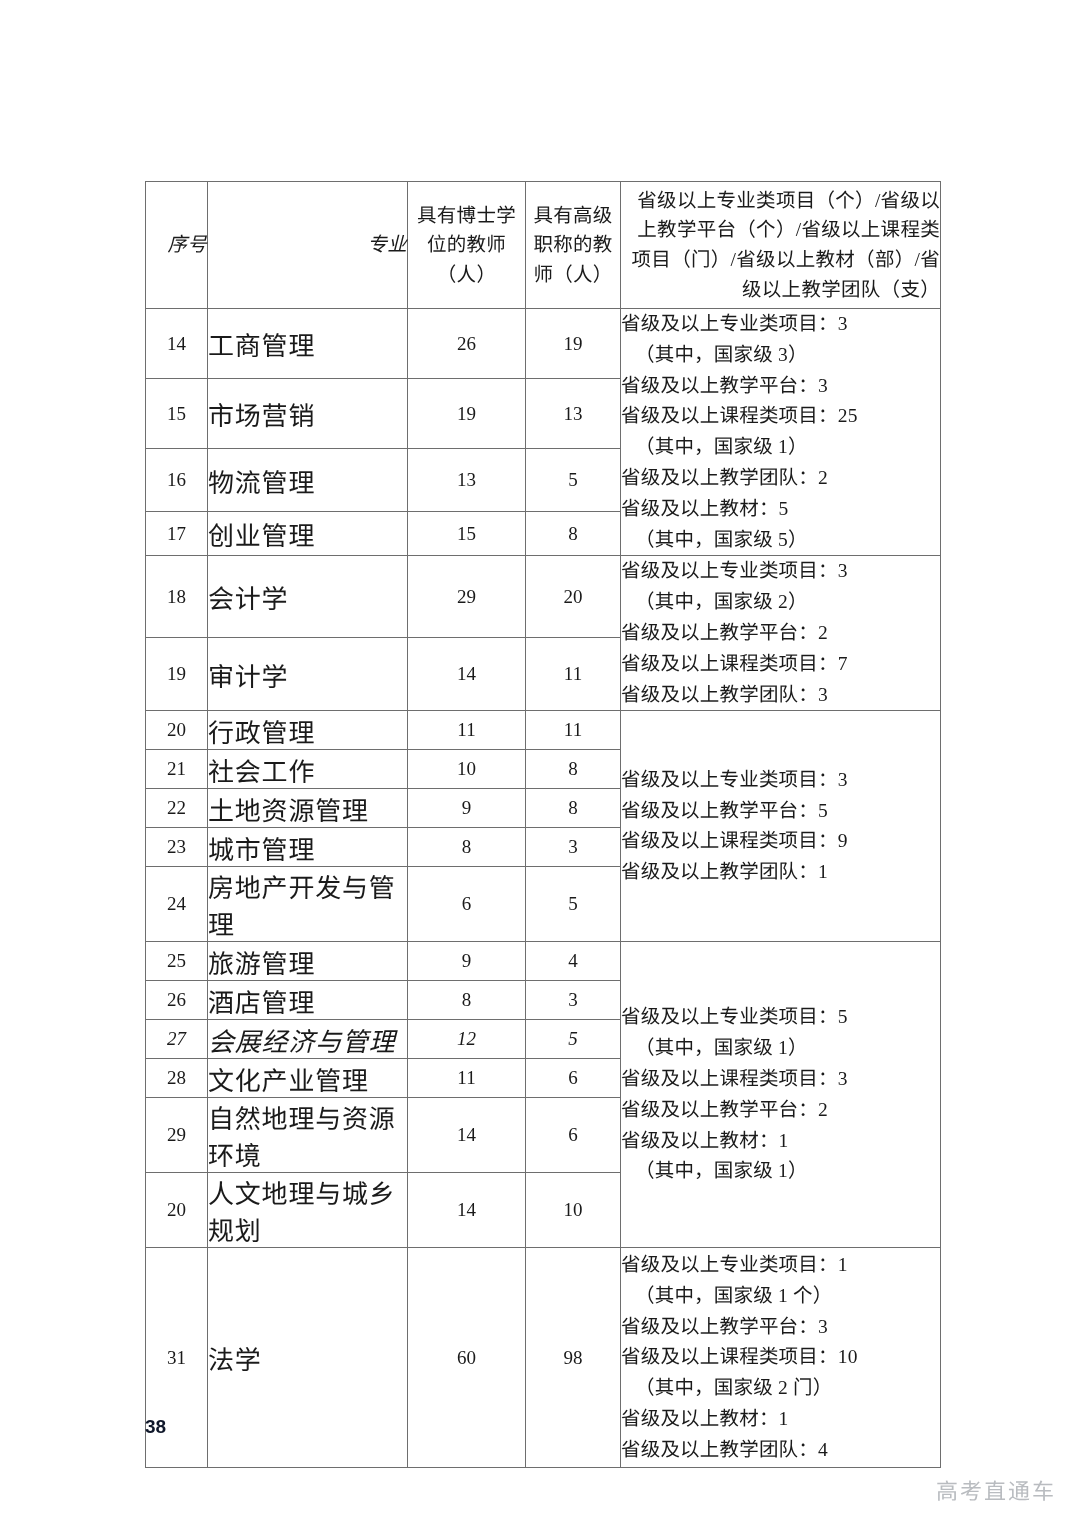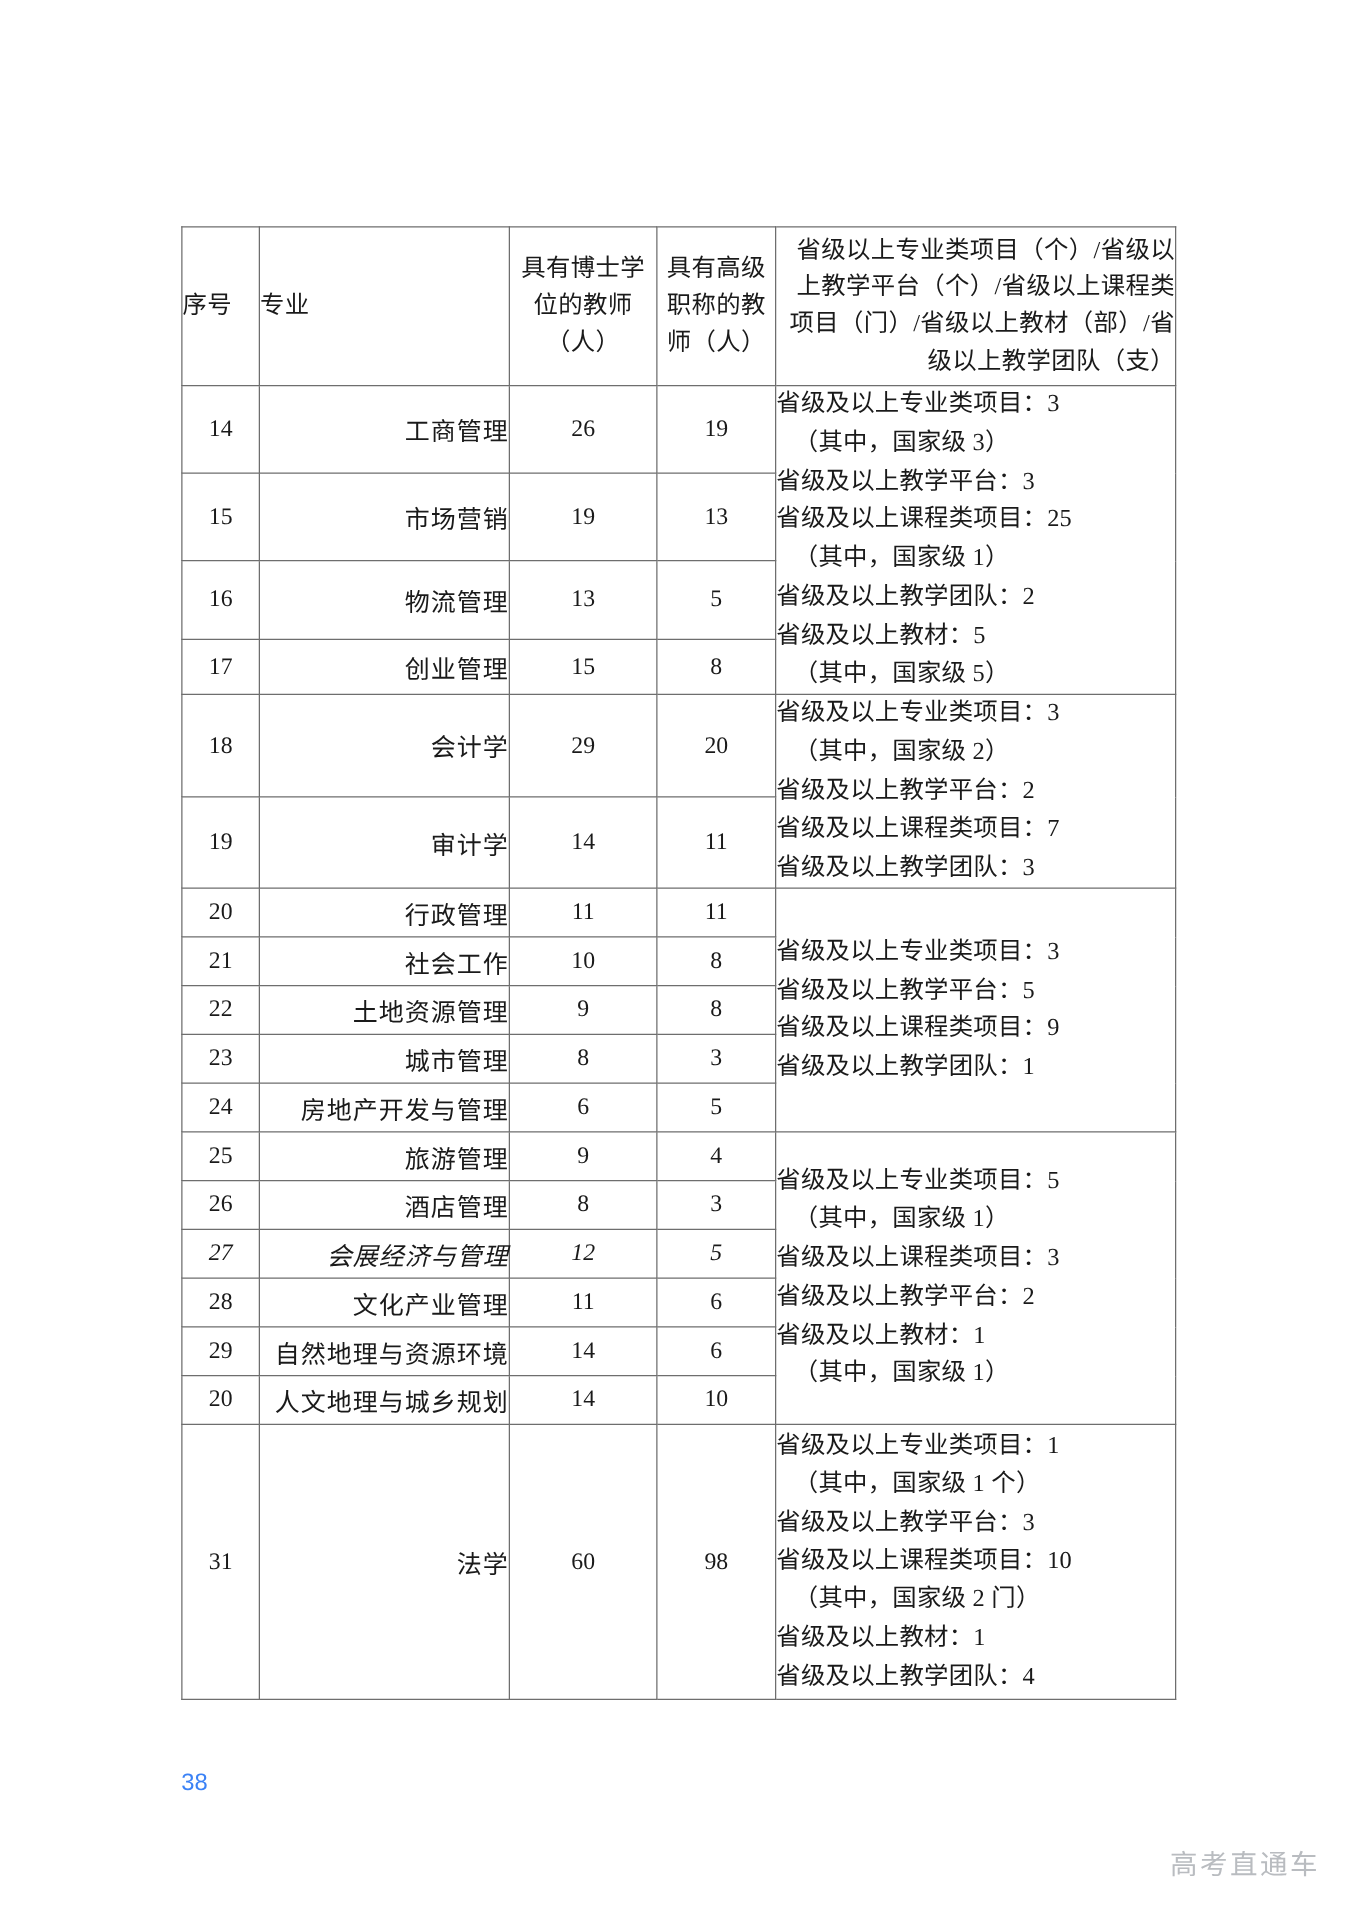--- a/index.html
+++ b/index.html
@@ -55,40 +55,41 @@
   col.c-proj  { width: 320px; }
 
   
   thead th {
     height: 126px;
     font-size: 19.5px;
     line-height: 1.52;
     letter-spacing: 0.3px;
   }
   th.h-idx, th.h-major {
-    text-align: left;
+    text-align: right;
+    font-style: italic;
   }
   th.h-phd, th.h-sen {
     text-align: center;
     padding: 0 5px;
   }
   th.h-proj {
     text-align: right;
     padding: 4px 6px 4px 9px;
     vertical-align: middle;
   }
 
   
   td.idx {
     text-align: center;
     font-size: 19px;
   }
   td.major {
-    text-align: right;
-    font-size: 20px;
+    text-align: left;
+    font-size: 26px;
     letter-spacing: 0.8px;
     margin-top: 23px;
   }
   td.num {
     text-align: center;
     font-size: 19px;
   }
   td.proj {
     text-align: left;
     vertical-align: middle;
@@ -100,22 +101,22 @@
   td.proj .pline { white-space: nowrap; }
   td.proj .pline.sub { padding-left: 14px; }
 
   
   .page-number {
     position: absolute;
     left: 145px;
     top: 1416px;
     font-family: "Liberation Sans", "DejaVu Sans", sans-serif;
     font-size: 19px;
-    font-weight: 400;
-    color: #3b82f6;
+    font-weight: 700;
+    color: #0f172a;
   }
 
   .watermark {
     position: absolute;
     right: 24px;
     bottom: 22px;
     font-family: Liberation Serif, serif;
     font-size: 22px;
     letter-spacing: 2px;
     color: #b9bcc0;

